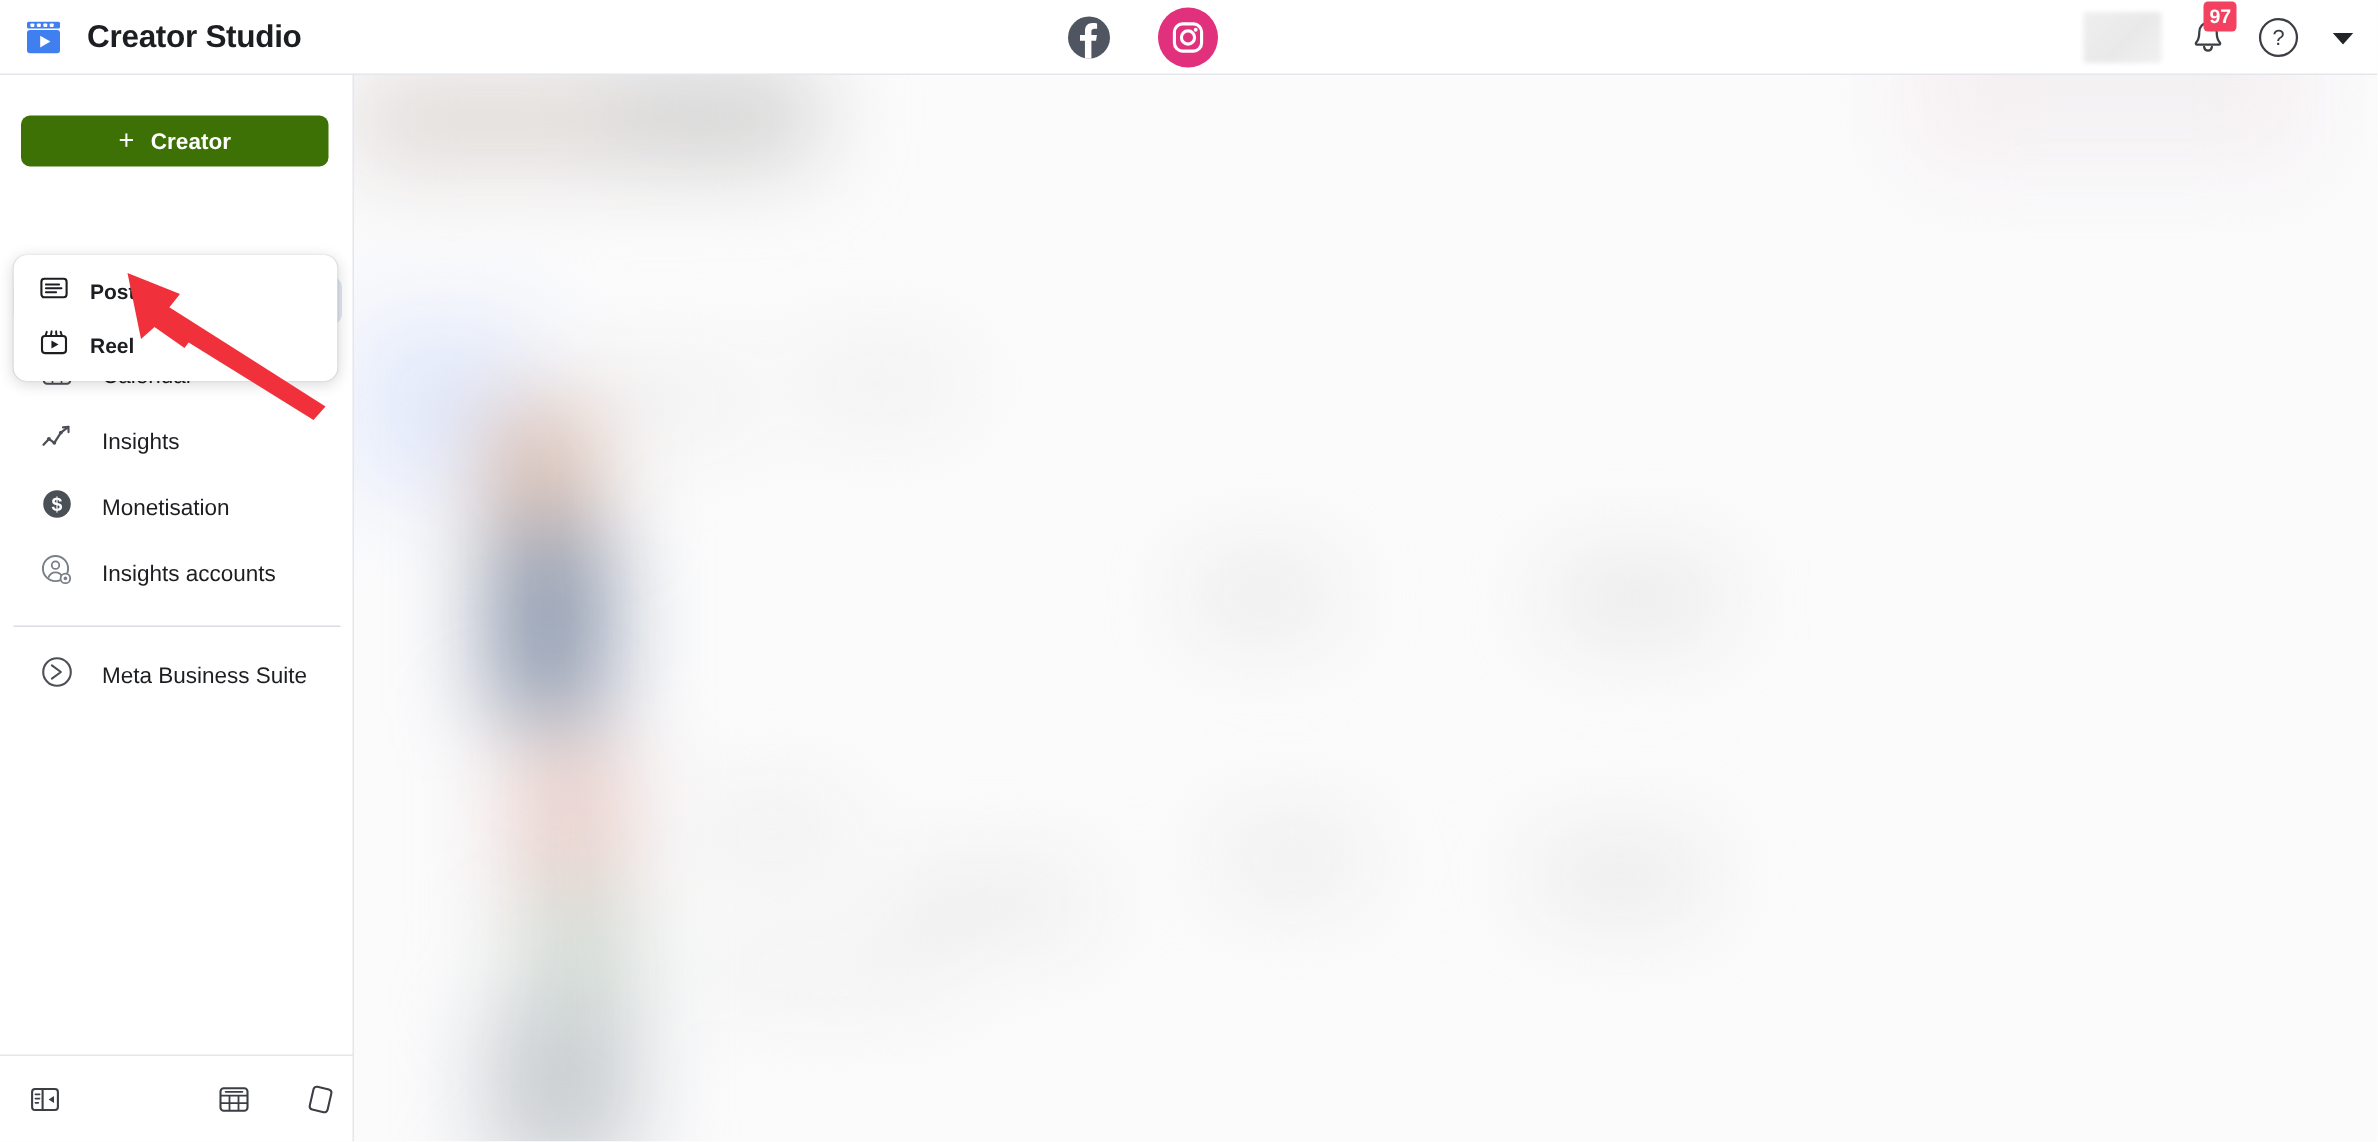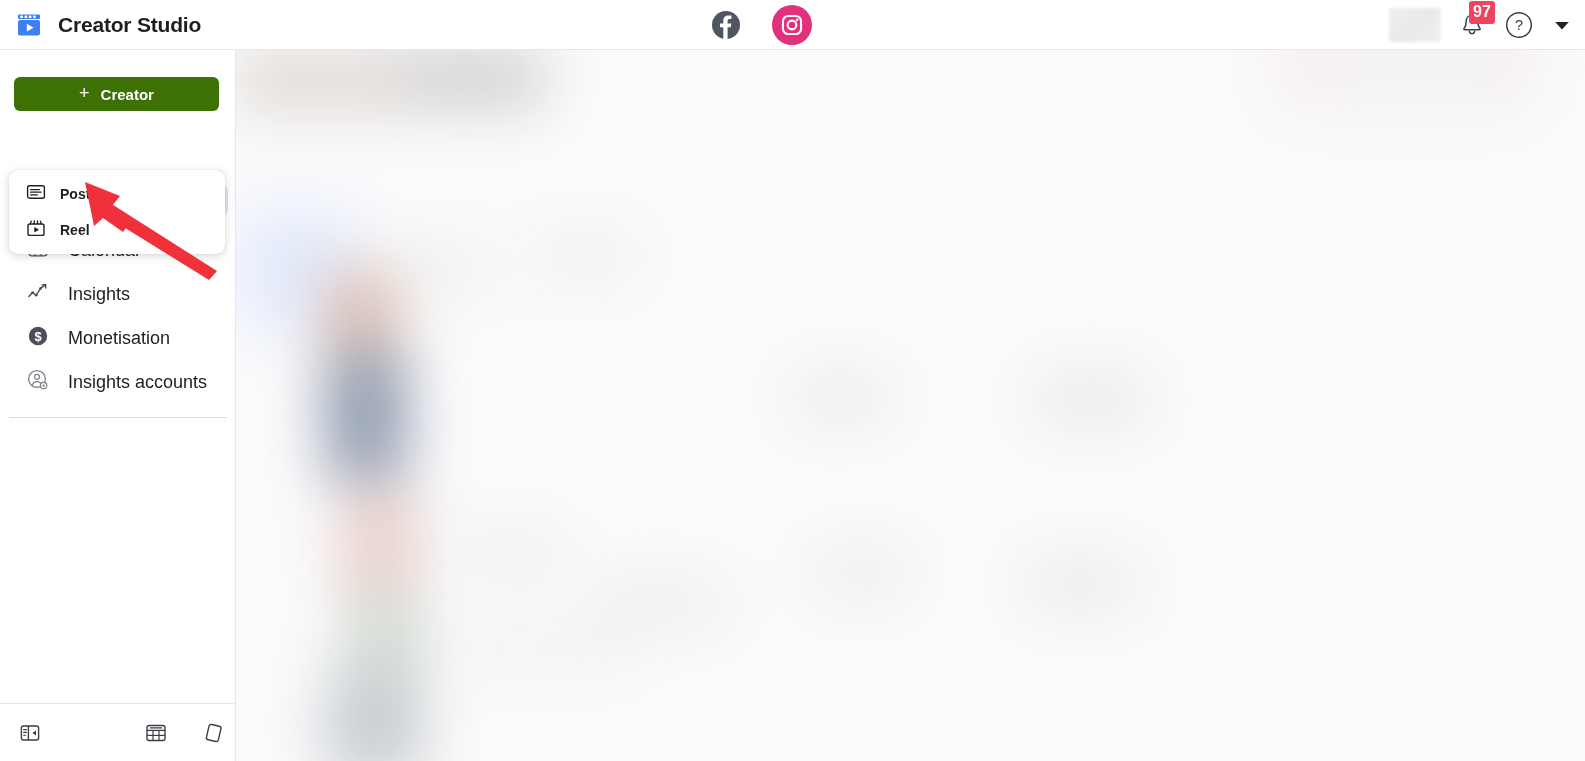--- a/index.html
+++ b/index.html
@@ -43,21 +43,21 @@
   }
   .redacted-box {
     width: 52px; height: 34px; border-radius: 2px;
     background: linear-gradient(135deg,#efefef,#e9e9ea 55%,#f1f1f2);
     filter: blur(1.6px);
   }
   .bell-wrap { position: relative; width: 34px; height: 34px; display:flex; align-items:center; justify-content:center; cursor:pointer; }
   .badge {
     position: absolute; top: -7px; left: 14px;
     background: #f3425f; color: #fff;
-    font-size: 16px; font-weight: bold; line-height: 1;
+    font-size: 13px; font-weight: bold; line-height: 1;
     border-radius: 3px; padding: 3px 4px 4px 4px;
     min-width: 19px; text-align: center;
   }
   .help-wrap { width: 32px; height: 32px; display:flex; align-items:center; justify-content:center; cursor:pointer; }
   .caret-wrap { width: 26px; height: 32px; display:flex; align-items:center; justify-content:center; cursor:pointer; }
 
   
   .sidebar {
     position: absolute; top: 50px; left: 0;
     width: 236px; height: 711px;
@@ -97,21 +97,21 @@
     gap: 14px; padding-left: 17px; cursor: pointer;
   }
   .menu-label { font-size: 14px; font-weight: bold; color: #1c1e21; }
 
   .nav-list { position: absolute; top: 178px; left: 0; width: 236px; }
   .nav-item {
     height: 44px; display: flex; align-items: center;
     gap: 19px; padding-left: 18px; cursor: pointer;
     border-radius: 8px; margin: 0 9px;
   }
-  .nav-label { font-size: 18px; color: #1c1e21; white-space: nowrap; }
+  .nav-label { font-size: 15px; color: #1c1e21; white-space: nowrap; }
   .nav-divider {
     height: 1px; background: #dadde1;
     margin: 13px 9px 10px 9px;
   }
 
   .bottom-bar {
     position: absolute; bottom: 0; left: 0;
     width: 236px; height: 58px;
     border-top: 1px solid #e4e6eb;
     display: flex; align-items: center;
@@ -308,20 +308,29 @@
             <path d="M5.2 16.2c.9-2.4 2.8-3.6 4.8-3.6s3.9 1.2 4.8 3.6" fill="none" stroke="#7a7f87" stroke-width="1.2"></path>
             <circle cx="16.6" cy="16.6" r="3.2" fill="#ffffff" stroke="#7a7f87" stroke-width="1.2"></circle>
             <circle cx="16.6" cy="16.6" r="1.2" fill="#7a7f87"></circle>
           </svg>
         </span>
         <span class="nav-label">Insights accounts</span>
       </div>
 
       <div class="nav-divider"></div>
 
+      <div class="nav-item">
+        <span>
+          <svg width="22" height="22" viewBox="0 0 22 22">
+            <circle cx="11" cy="11" r="9.2" fill="none" stroke="#4b4f56" stroke-width="1.4"></circle>
+            <path d="M7.6 6.6 L13.6 11 L7.6 15.4" fill="none" stroke="#4b4f56" stroke-width="1.4" stroke-linecap="round" stroke-linejoin="round"></path>
+          </svg>
+        </span>
+        <span class="nav-label">Meta Business Suite</span>
+      </div>
     </div>
 
     <div class="bottom-bar">
       <span class="bb-icon bb-left">
         <svg width="22" height="22" viewBox="0 0 22 22">
           <rect x="2.4" y="4" width="17.2" height="14" rx="2" fill="none" stroke="#3b3e44" stroke-width="1.4"></rect>
           <line x1="9.4" y1="4" x2="9.4" y2="18" stroke="#3b3e44" stroke-width="1.4"></line>
           <line x1="4.6" y1="7.6" x2="7.4" y2="7.6" stroke="#3b3e44" stroke-width="1.1" stroke-linecap="round"></line>
           <line x1="4.6" y1="10.4" x2="7.4" y2="10.4" stroke="#3b3e44" stroke-width="1.1" stroke-linecap="round"></line>
           <line x1="4.6" y1="13.2" x2="6.6" y2="13.2" stroke="#3b3e44" stroke-width="1.1" stroke-linecap="round"></line>

